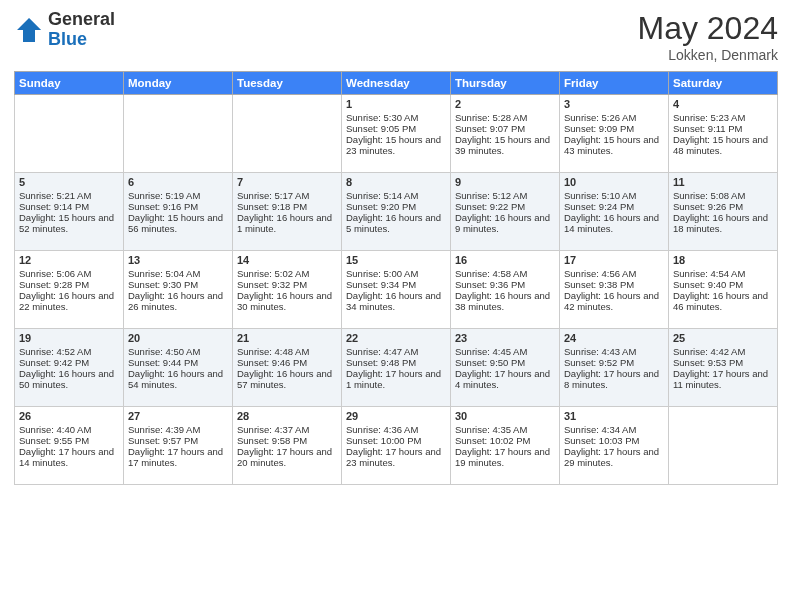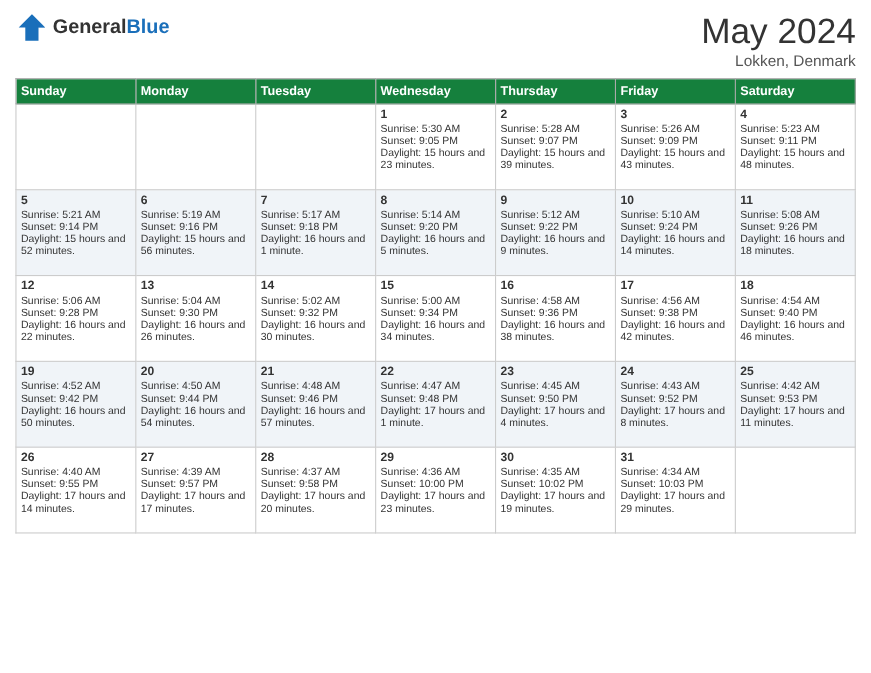--- a/index.html
+++ b/index.html
@@ -22,21 +22,21 @@
       align-items: flex-start;
       margin-bottom: 8px;
     }
     .logo {
       display: flex;
       align-items: center;
       gap: 4px;
     }
     .logo-text {
       display: flex;
-      flex-direction: row;
+      flex-direction: column;
       line-height: 1.1;
     }
     .logo-general {
       font-size: 18px;
       font-weight: bold;
       color: #333;
     }
     .logo-blue {
       font-size: 18px;
       font-weight: bold;
@@ -58,21 +58,21 @@
       font-size: 14px;
       color: #555;
       text-align: right;
     }
     .calendar {
       width: 100%;
       border-collapse: collapse;
       table-layout: fixed;
     }
     .calendar th {
-      background: #15803d;
+      background: #3b82f6;
       color: #fff;
       font-size: 11.5px;
       font-weight: bold;
       padding: 5px 4px;
       text-align: left;
       border: 1px solid #aaa;
     }
     .calendar td {
       border: 1px solid #ccc;
       vertical-align: top;

